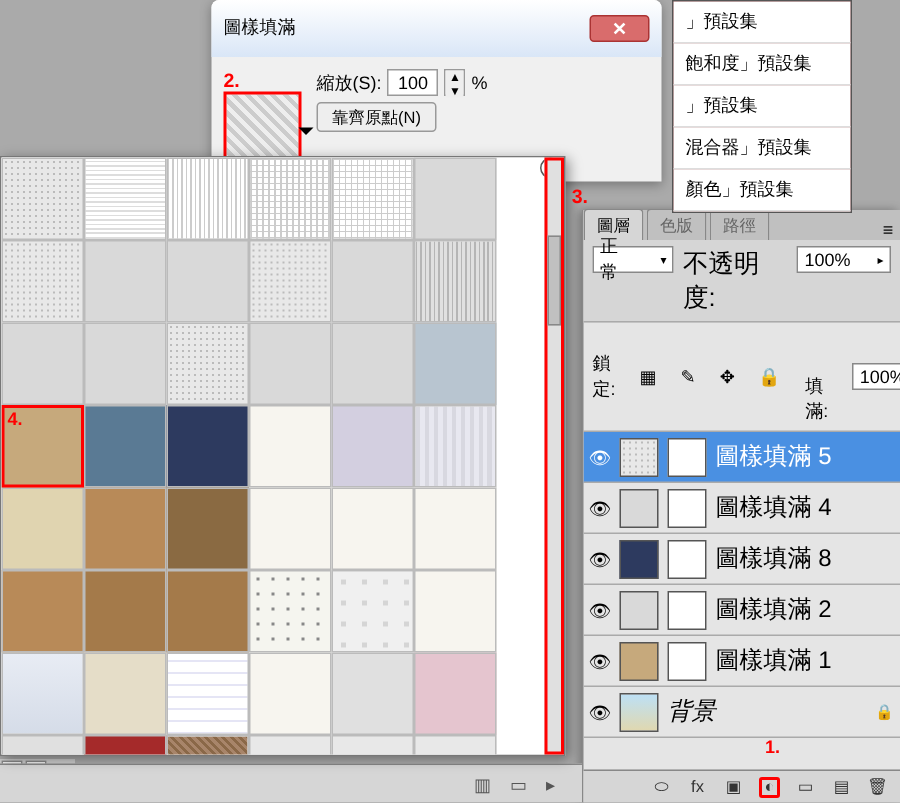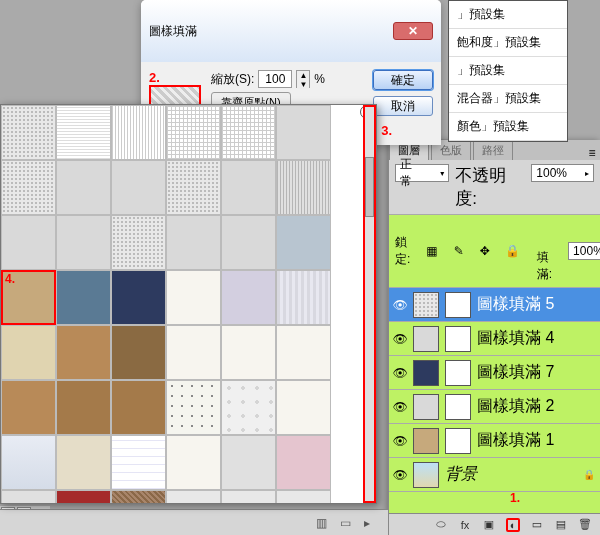--- a/index.html
+++ b/index.html
@@ -1,20 +1,20 @@
 <!DOCTYPE html>
 <html><head>
 <meta charset="utf-8">
 <style>
   * { box-sizing: border-box; margin: 0; padding: 0; font-family: "Microsoft JhengHei", sans-serif; font-size: 12px; }
   body { background: #aaa; width: 600px; height: 535px; overflow: hidden; position: relative; }
   
   
   .dialog { position: absolute; top: 0; left: 141px; width: 300px; background: #f0f0f0; border-radius: 5px 5px 0 0; box-shadow: 0 2px 8px rgba(0,0,0,.3); z-index: 5; }
-  .dialog-title { background: linear-gradient(#fff,#d9e6f7); padding: 22px 8px; border-radius: 5px 5px 0 0; display:flex; justify-content:space-between; align-items:center; }
+  .dialog-title { background: linear-gradient(#fff,#d9e6f7); padding: 10px 8px; border-radius: 5px 5px 0 0; display:flex; justify-content:space-between; }
   .close-btn { width: 40px; height: 18px; background: #d96c6c; border: 1px solid #a33; border-radius: 3px; color: #fff; display:flex; align-items:center; justify-content:center; font-weight:bold; }
   .dialog-body { padding: 8px; display:flex; gap:10px; }
   .anno-red { color:#f00; font-weight:bold; font-size:13px; }
   .swatch-big { width:52px; height:52px; border:2px solid #f00; background: repeating-linear-gradient(45deg,#ccc,#ccc 3px,#eee 3px,#eee 6px); position:relative; }
   .tri { width:0;height:0;border-left:5px solid transparent;border-right:5px solid transparent;border-top:5px solid #000; position:absolute; right:-10px; top:45%; }
   .scale-row { display:flex; align-items:center; gap:4px; }
   .scale-row input[type="text"]{ width:34px; height:18px; text-align:center; border:1px solid #999; }
   .spin { width:14px; height:18px; display:flex; flex-direction:column; border:1px solid #999; }
   .spin div{flex:1; display:flex;align-items:center;justify-content:center;font-size:8px; background:#eee;}
   .chk { display:flex; align-items:center; gap:4px; margin-top:6px;}
@@ -34,21 +34,21 @@
   .tex { width:55px; height:55px; border:1px solid #bbb; background:#e8e8e8; }
   .tex.sel { border:2px solid #f00; position:relative;}
   .anno4 { position:absolute; top:0; left:2px; color:#f00; font-weight:bold; }
   .picker-sb { width:13px; background:#e0e0e0; border-left:2px solid #f00; border-right:2px solid #f00; border-top:2px solid #f00; border-bottom:2px solid #f00; position:relative;}
   .picker-sb .thumb { position:absolute; top:50px; left:0; width:9px; height:60px; background:#c0c0c0; border:1px solid #888;}
   .picker-top { position:absolute; right:2px; top:0; display:flex; gap:4px;}
   .circ-btn { width:14px;height:14px;border:1px solid #555;border-radius:7px;display:flex;align-items:center;justify-content:center;font-size:9px;}
   .anno3 { position:absolute; right:-16px; top:18px; color:#f00; font-weight:bold;}
 
   
-  .layers { position:absolute; top:140px; right:0; width:212px; background:#bef264; border-left:1px solid #888; height:395px; display:flex; flex-direction:column; box-shadow:-2px 0 6px rgba(0,0,0,.3);}
+  .layers { position:absolute; top:140px; right:0; width:212px; background:#e5e5e5; border-left:1px solid #888; height:395px; display:flex; flex-direction:column; box-shadow:-2px 0 6px rgba(0,0,0,.3);}
   .tabs { display:flex; background:#c0c0c0; height:20px; align-items:flex-end;}
   .tab { padding:3px 8px 2px; background:#d6d6d6; border:1px solid #888; border-bottom:none; margin-right:2px; font-size:11px; border-radius:3px 3px 0 0;}
   .tab.inactive{background:#c0c0c0; color:#666;}
   .tabmenu{margin-left:auto;width:16px;display:flex;align-items:center;justify-content:center;}
   .opt-row { display:flex; padding:4px 6px; gap:6px; align-items:flex-start; border-bottom:1px solid #aaa; background:#d6d6d6;}
   .sel-drop { background:#fff; border:1px solid #888; padding:1px 4px; display:flex; align-items:center; gap:18px; height:18px;}
   .sel-drop .arr{font-size:8px;}
   .lock-row{ display:flex; padding:4px 6px; gap:16px; align-items:center; border-bottom:1px solid #aaa; font-size:11px;}
   .lay-list{flex:1; overflow:auto;}
   .layer{ display:flex; align-items:center; height:34px; border-bottom:1px solid #aaa; padding:0 4px; gap:6px;}
@@ -125,24 +125,20 @@
         <span>縮放(S):</span>
         <input type="text" value="100" style="">
         <div class="spin">
             <div>▲</div>
             <div>▼</div>
           </div>
         <span>%</span>
       </div>
       <div class="snap-btn">靠齊原點(N)</div>
     </div>
-    <div>
-      <div class="dlg-btn ok">確定</div>
-      <div class="dlg-btn">取消</div>
-    </div>
   </div>
 </div>
 
 <div class="picker">
   <div class="picker-top">
     <div class="circ-btn">▸</div>
   </div>
   <span class="anno3 anno-red">3.</span>
   <div class="tex-grid">
     <div class="tex-row">
@@ -257,21 +253,21 @@
     <div class="layer">
       <span class="eye">👁</span>
       <div class="lthumb t-grey"></div>
       <div class="mthumb"></div>
       <span class="lname">圖樣填滿 4</span>
     </div>
     <div class="layer">
       <span class="eye">👁</span>
       <div class="lthumb t-navy"></div>
       <div class="mthumb"></div>
-      <span class="lname">圖樣填滿 7</span>
+      <span class="lname">圖樣填滿 8</span>
     </div>
     <div class="layer">
       <span class="eye">👁</span>
       <div class="lthumb t-grey"></div>
       <div class="mthumb"></div>
       <span class="lname">圖樣填滿 2</span>
     </div>
     <div class="layer">
       <span class="eye">👁</span>
       <div class="lthumb t-khaki"></div>

